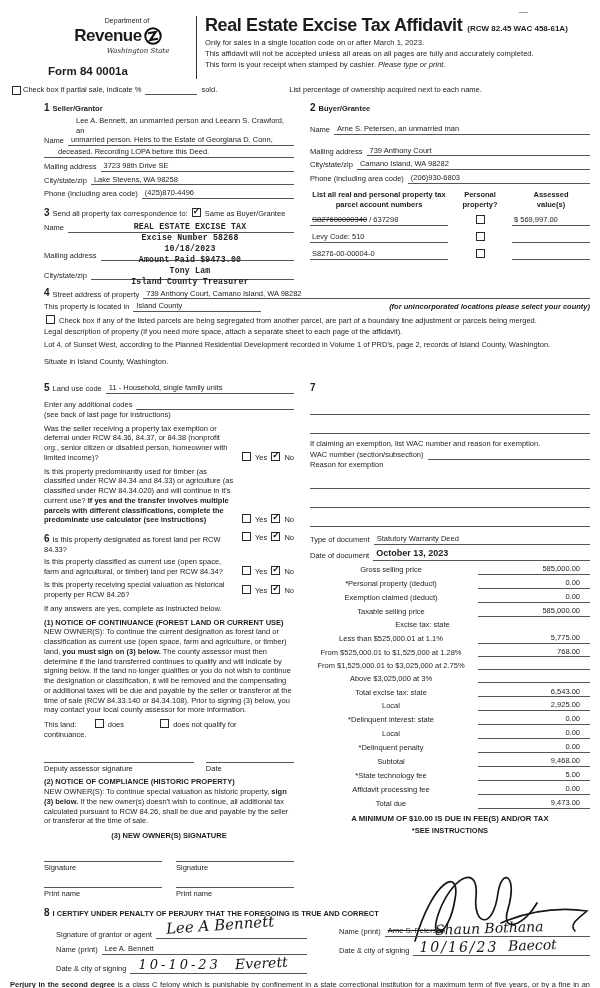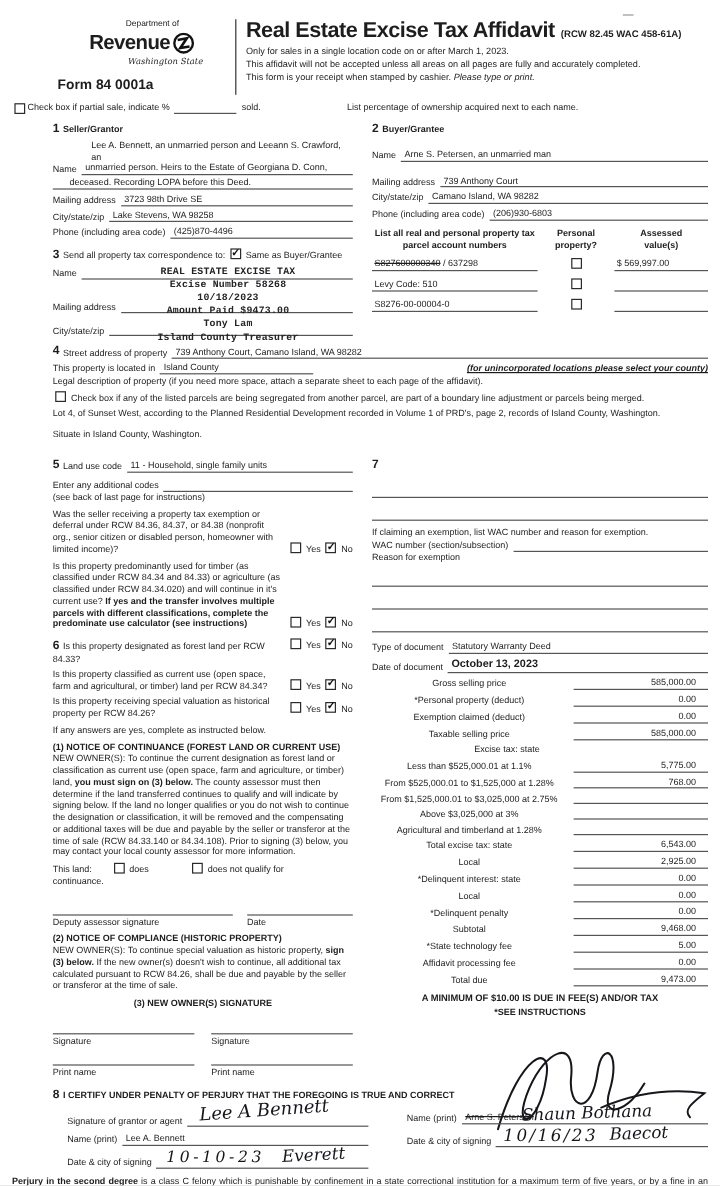--- a/index.html
+++ b/index.html
@@ -224,24 +224,24 @@
     <div style="margin-top:6px;">
       <div class="frow" style="margin-top:0;">
         <span class="sec-no">4</span>
         <span class="flabel">Street address of property</span>
         <span class="fill" style="flex:1.1;">739 Anthony Court, Camano Island, WA 98282</span>
       </div>
       <div class="frow" style="margin-top:2px;">
         <span class="flabel">This property is located in</span>
         <span class="fill" style="max-width:170px;">Island County</span>
         <span class="fill" style="border-bottom:none;"></span>
-        <span style="font-style:italic;font-weight:bold;text-decoration:underline;">(for unincorporated locations please select your county)</span>
-      </div>
+        <span style="font-style:italic;font-weight:bold;">(for unincorporated locations please select your county)</span>
+      </div>
+      <div style="margin-top:3px;"><span class="cb"></span> <span>Check box if any of the listed parcels are being segregated from another parcel, are part of a boundary line adjustment or parcels being merged.</span></div>
       <div style="margin-top:1px;">Legal description of property (if you need more space, attach a separate sheet to each page of the affidavit).</div>
-      <div style="margin-top:3px;"><span class="cb"></span> <span>Check box if any of the listed parcels are being segregated from another parcel, are part of a boundary line adjustment or parcels being merged.</span></div>
       <div style="margin-top:3px;">Lot 4, of Sunset West, according to the Planned Residential Development recorded in Volume 1 of PRD's, page 2, records of Island County, Washington.</div>
       <div style="margin-top:8px;">Situate in Island County, Washington.</div>
     </div>
 
     <div class="two-col" style="margin-top:14px;">
       <div>
         <div class="frow" style="margin-top:0;">
           <span class="sec-no">5</span>
           <span class="flabel">Land use code</span>
           <span class="fill">11 - Household, single family units</span>
@@ -372,24 +372,20 @@
             <div class="fin-row">
               <span class="fin-label">From $525,000.01 to $1,525,000 at 1.28%</span>
               <span class="fin-value">768.00</span>
             </div>
             <div class="fin-row">
               <span class="fin-label">From $1,525,000.01 to $3,025,000 at 2.75%</span>
               <span class="fin-value"></span>
             </div>
             <div class="fin-row">
               <span class="fin-label">Above $3,025,000 at 3%</span>
-              <span class="fin-value"></span>
-            </div>
-            <div class="fin-row">
-              <span class="fin-label">Agricultural and timberland at 1.28%</span>
               <span class="fin-value"></span>
             </div>
             <div class="fin-row">
               <span class="fin-label">Total excise tax: state</span>
               <span class="fin-value">6,543.00</span>
             </div>
             <div class="fin-row">
               <span class="fin-label">Local</span>
               <span class="fin-value">2,925.00</span>
             </div>

